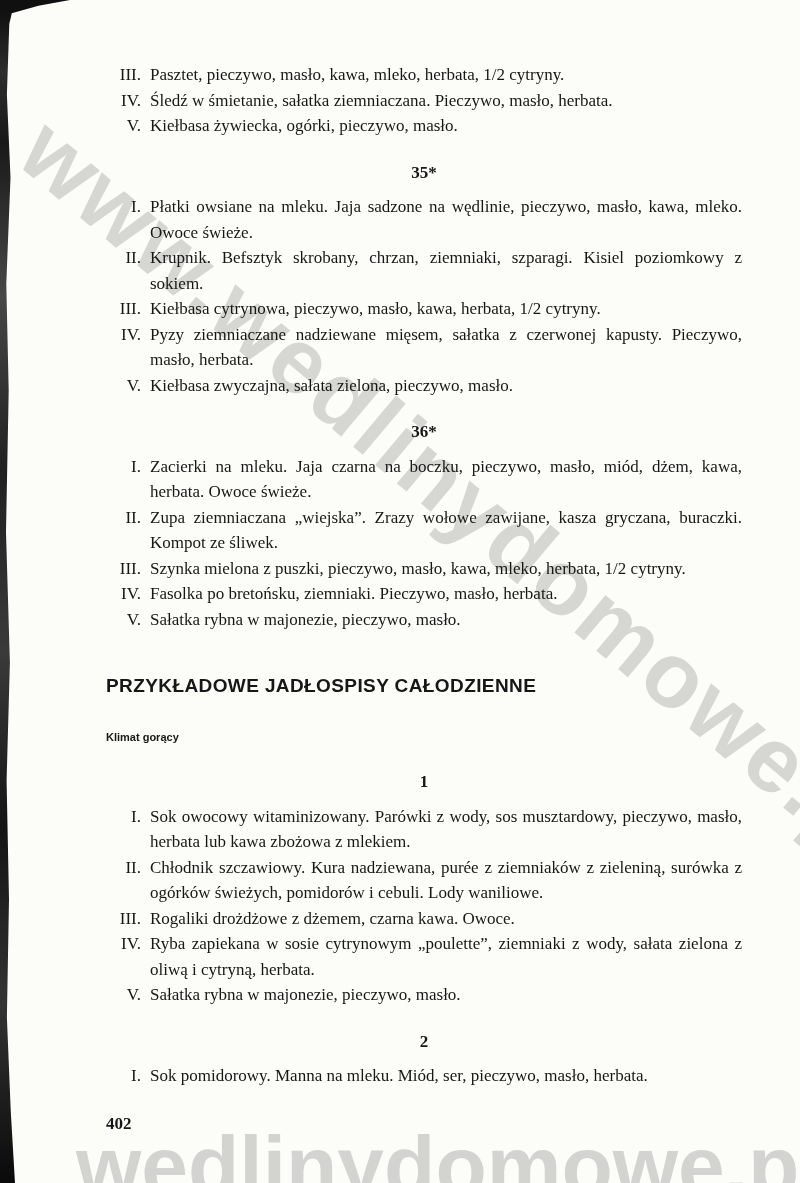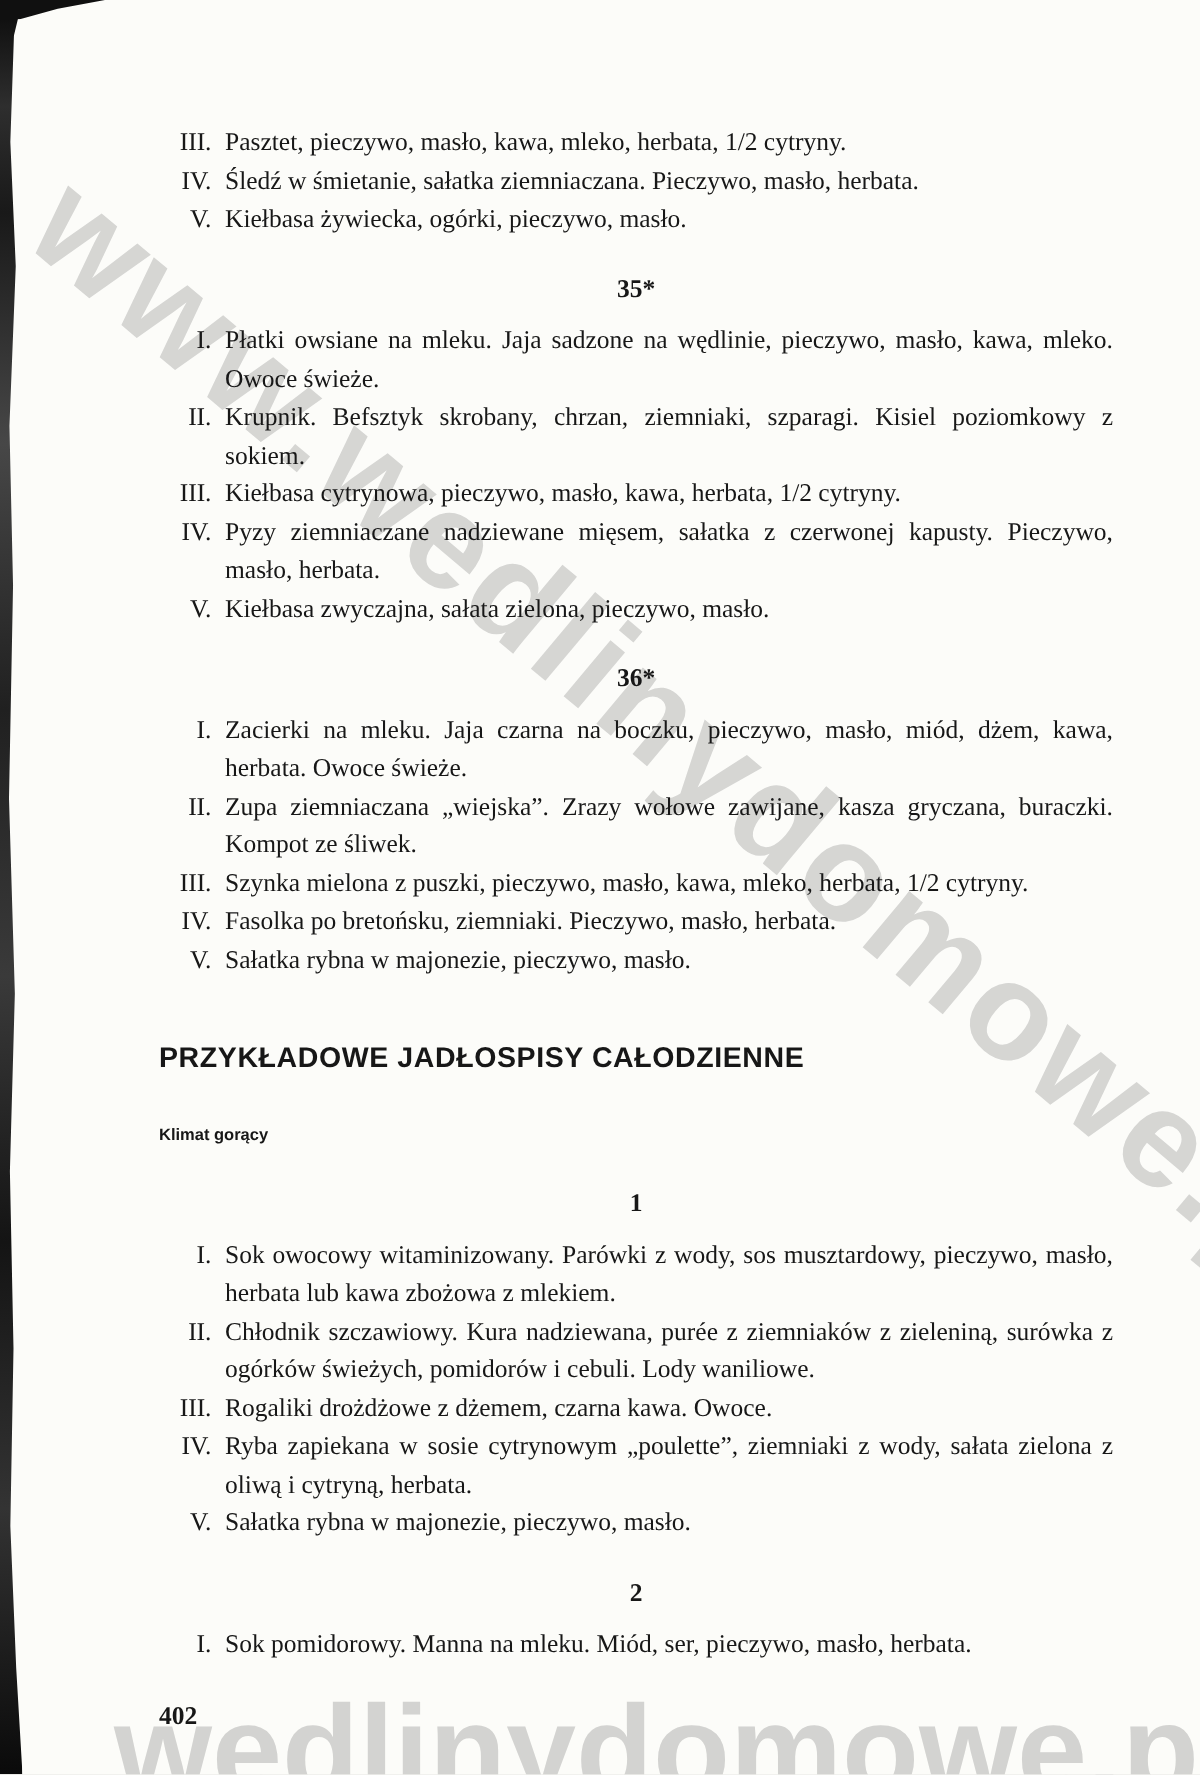--- a/index.html
+++ b/index.html
@@ -36,21 +36,21 @@
   }
   .wm-bottom {
     position: absolute; bottom: 4px; left: 76px; z-index: 1;
     font-family: "Liberation Sans", sans-serif; font-weight: bold;
     font-size: 84px; white-space: nowrap;
     color: rgba(115,115,115,0.30);
   }
   
   .content {
     position: relative; z-index: 2;
-    padding: 82px 58px 0 106px;
+    padding: 62px 58px 0 106px;
   }
   .menu-block { margin: 0; }
   .menu-title {
     font-weight: bold; text-align: center;
     margin: 21px 0 9px 0;
   }
   .menu-item { display: flex; }
   .numeral { flex: 0 0 35px; text-align: right; padding-right: 9px; white-space: nowrap; }
   .item-text { flex: 1; text-align: justify; }
   .section-heading {

